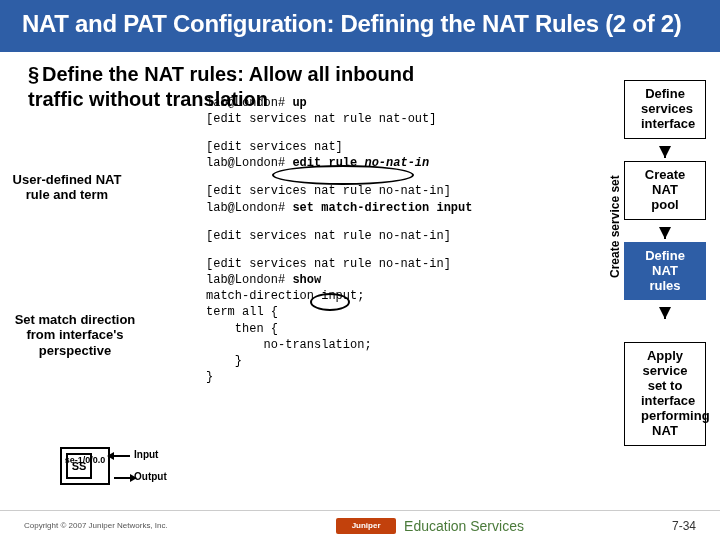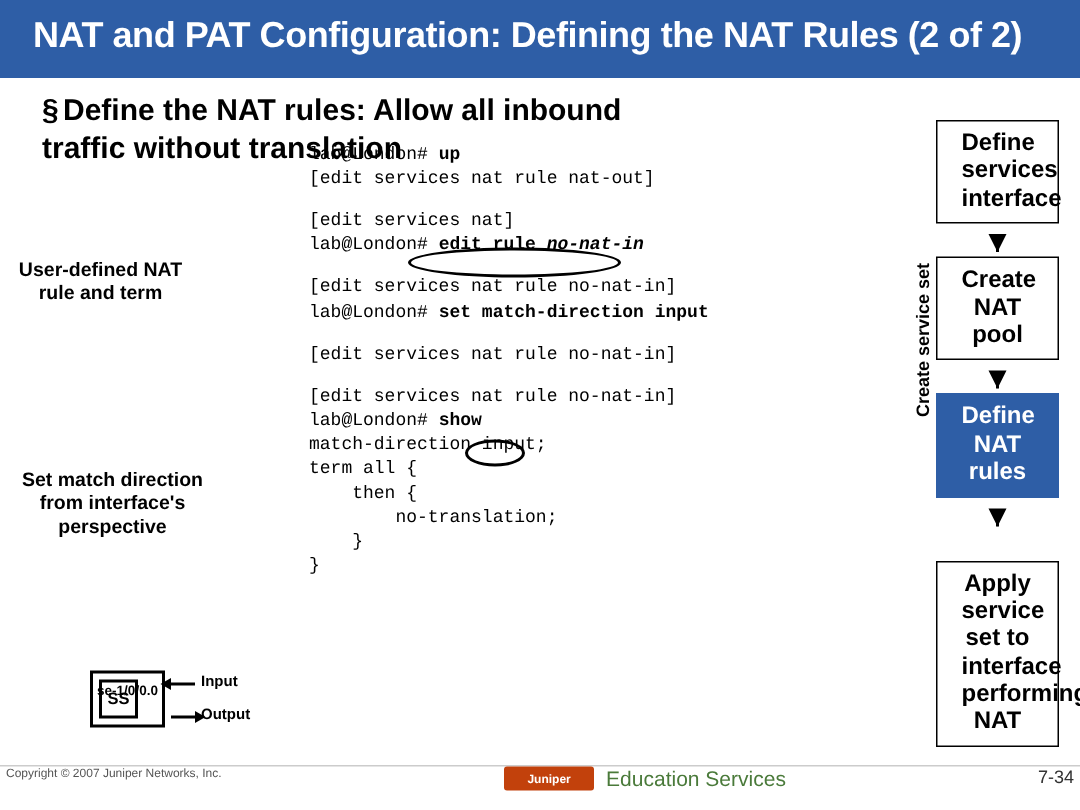--- a/index.html
+++ b/index.html
@@ -9,35 +9,35 @@
   .content { position: relative; padding: 10px 18px 0 28px; }
   .bullet { font-size: 20px; font-weight: 900; font-family: "Arial Black", Arial, sans-serif; line-height: 1.25; width: 420px; }
   .bullet .mark { display: inline-block; width: 14px; }
   .cli { font-family: "Courier New", monospace; font-size: 12px; line-height: 1.35; margin-left: 178px; }
   .cli div { white-space: pre; }
   .b { font-weight: bold; }
   .i { font-style: italic; }
   .annot { position: absolute; font-family: "Arial Black", Arial, sans-serif; font-weight: 900; font-size: 13px; text-align: center; line-height: 1.2; }
   .side { position: absolute; right: 14px; top: 80px; width: 90px; }
   .side-label { position: absolute; transform: rotate(-90deg); transform-origin: left top; left: -8px; top: 198px; font-family: "Arial Black", Arial, sans-serif; font-weight: 900; font-size: 12px; white-space: nowrap; }
-  .step { border: 1px solid #000; font-family: "Arial Black", Arial, sans-serif; font-weight: 900; font-size: 16px; text-align: center; padding: 6px 16px; margin-bottom: 22px; line-height: 1.15; position: relative; background: #fff; }
+  .step { border: 1px solid #000; font-family: "Arial Black", Arial, sans-serif; font-weight: 900; font-size: 13px; text-align: center; padding: 6px 16px; margin-bottom: 22px; line-height: 1.15; position: relative; background: #fff; }
   .step.active { background: #2e5ea6; color: #fff; border-color: #2e5ea6; }
   .step.after { margin-top: 42px; }
   .arrow-down { position: absolute; left: 50%; transform: translateX(-50%); bottom: -20px; width: 0; height: 0; border-left: 6px solid transparent; border-right: 6px solid transparent; border-top: 12px solid #000; }
   .arrow-down.stem::before { content: ""; position: absolute; top: -10px; left: -1px; width: 2px; height: 10px; background: #000; }
   .diagram { position: absolute; left: 26px; top: 395px; width: 170px; height: 40px; }
   .ssbox { width: 26px; height: 26px; border: 2px solid #000; font-weight: 900; font-size: 11px; display: flex; align-items: center; justify-content: center; position: absolute; top: 6px; left: 0; margin-left: 40px; }
   .ifbox { position: absolute; left: 34px; top: 0; width: 50px; height: 38px; border: 2px solid #000; font-size: 9px; font-weight: 900; text-align: center; display: flex; flex-direction: column; justify-content: flex-end; padding-bottom: 18px; }
   .io { position: absolute; left: 108px; font-size: 10px; font-weight: 900; }
   .io.in { top: 2px; } .io.out { top: 24px; }
   .arr { position: absolute; width: 16px; height: 2px; background: #000; }
   .arr::after { content: ""; position: absolute; width: 0; height: 0; border-top: 4px solid transparent; border-bottom: 4px solid transparent; top: -3px; }
   .arr.left { left: 88px; top: 8px; } .arr.left::after { border-right: 7px solid #000; left: -7px; }
   .arr.right { left: 88px; top: 30px; } .arr.right::after { border-left: 7px solid #000; right: -7px; }
-  .footer { position: absolute; bottom: 0; left: 0; right: 0; height: 30px; border-top: 1px solid #ccc; display: flex; align-items: flex-start; padding: 0 4px; font-size: 9px; }
+  .footer { position: absolute; bottom: 0; left: 0; right: 0; height: 30px; border-top: 1px solid #ccc; display: flex; align-items: center; padding: 0 24px; font-size: 9px; }
   .copy { color: #555; font-family: Arial; font-size: 8px; flex: 0 0 200px; }
   .brand { flex: 1; display: flex; align-items: center; justify-content: center; gap: 8px; }
   .logo { width: 60px; height: 16px; background: #c2410c; display: flex; align-items: center; justify-content: center; color: #fff; font-size: 8px; font-weight: bold; border-radius: 2px; }
   .es { color: #4a7a3a; font-size: 14px; font-family: "Arial", sans-serif; }
   .pg { flex: 0 0 60px; text-align: right; color: #333; font-size: 12px; }
   .circ { position: absolute; border: 2px solid #000; border-radius: 50%; pointer-events: none; }
 </style>
 </head>
 <body>
 

